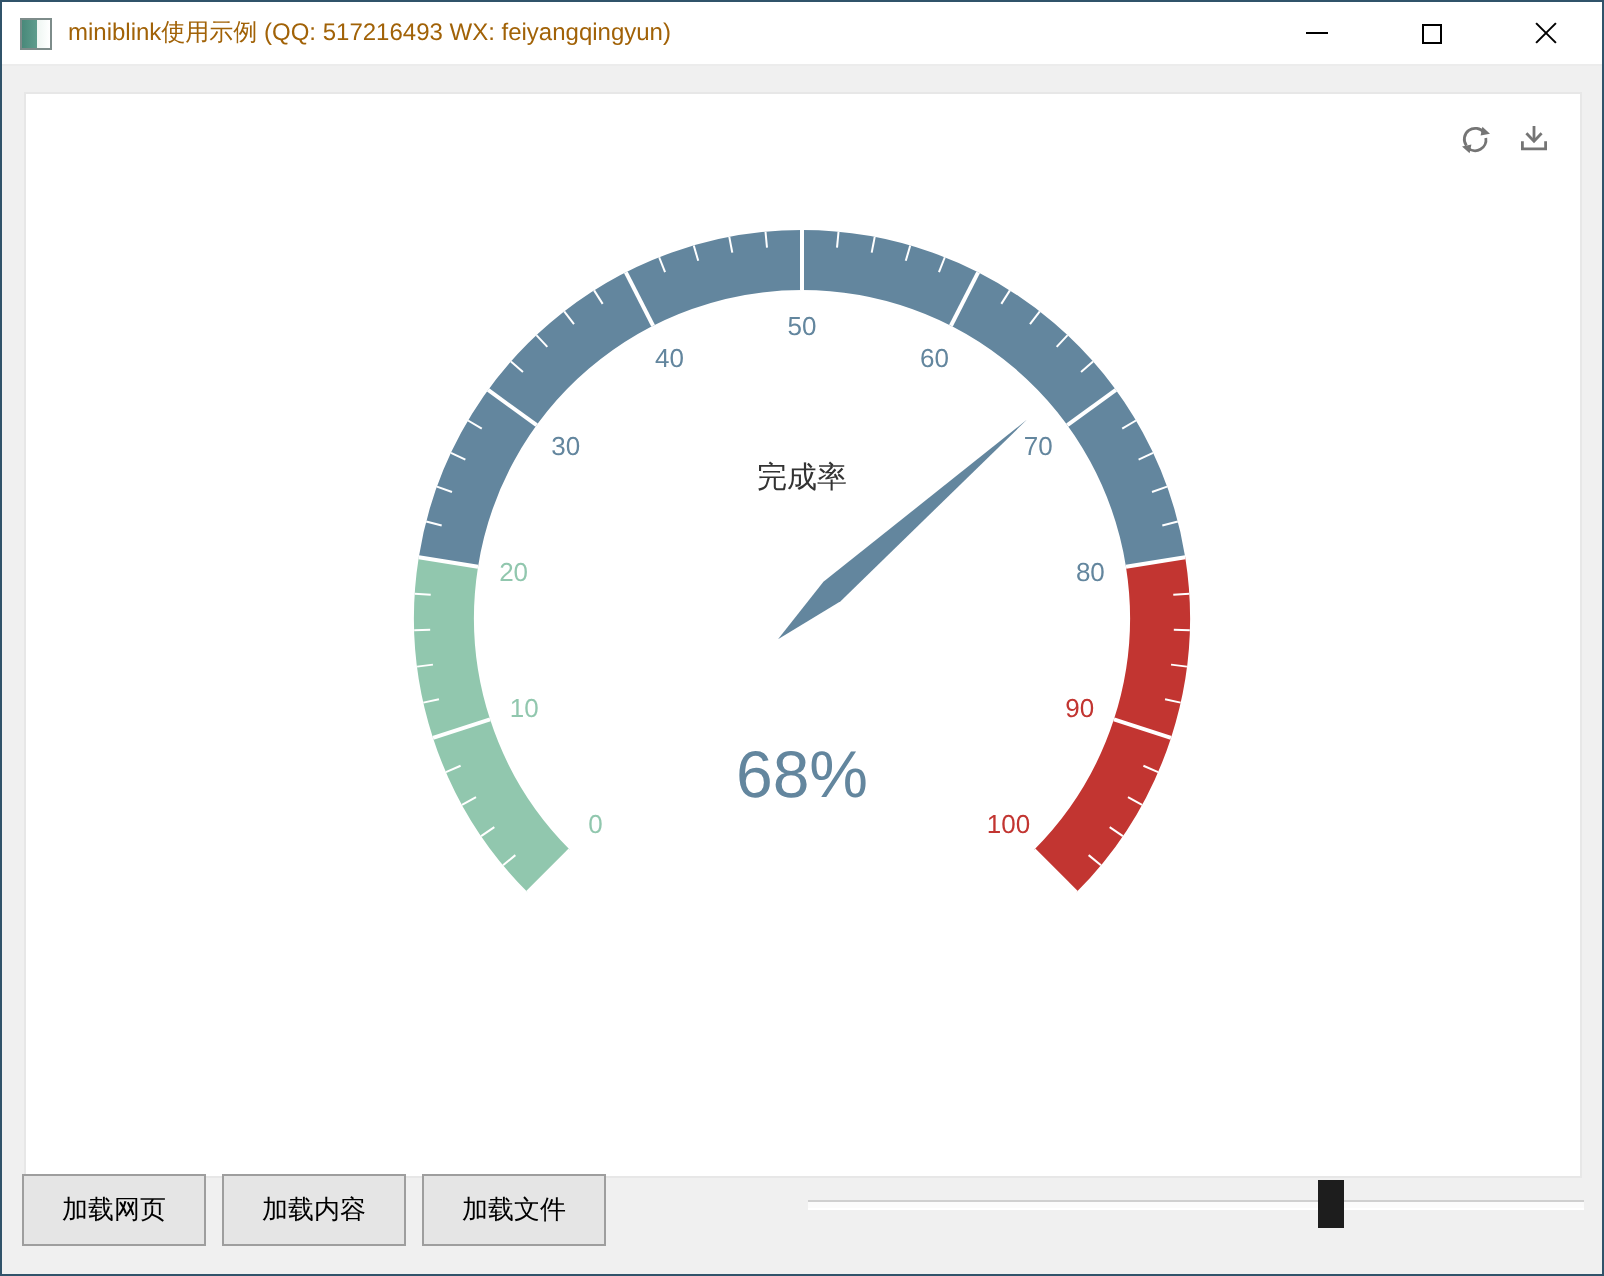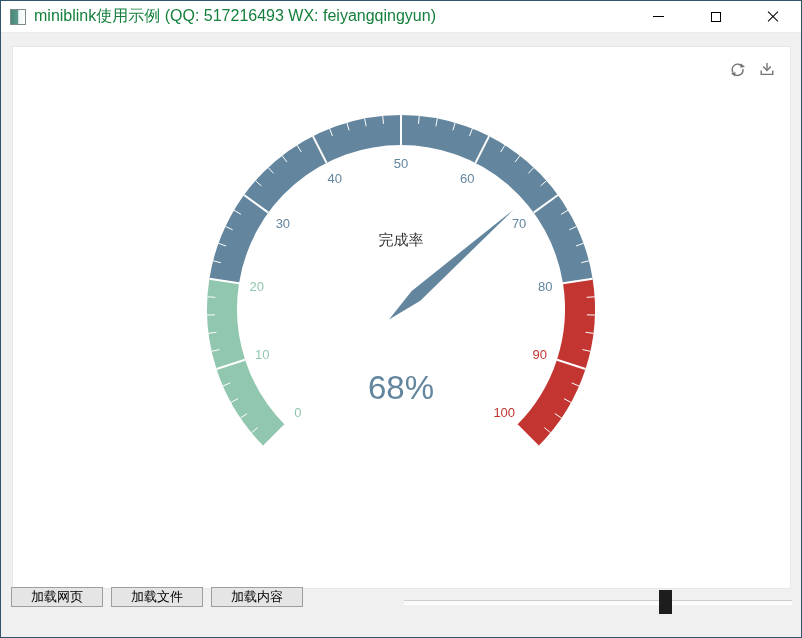--- a/index.html
+++ b/index.html
@@ -10,21 +10,21 @@
   
   .titlebar{
     position:absolute;left:0;top:0;right:0;height:31px;background:#ffffff;
     display:flex;align-items:center;border-bottom:1px solid #ececec;
   }
   .app-icon{
     width:16px;height:16px;margin-left:9px;box-sizing:border-box;
     border:1px solid #7d8c8a;
     background:linear-gradient(90deg,#49897a 0%,#5d9c8c 52%,#eef6f2 54%,#ffffff 100%);
   }
-  .title-text{margin-left:8px;font-size:16px;color:#15803d;white-space:nowrap;}
+  .title-text{margin-left:8px;font-size:12px;color:#a16207;white-space:nowrap;}
   .win-controls{margin-left:auto;display:flex;height:100%;}
   .win-btn{width:57px;height:100%;display:flex;align-items:center;justify-content:center;cursor:default;}
   .glyph-min{width:11px;height:1px;background:#000;}
   .glyph-max{width:10px;height:10px;border:1px solid #000;box-sizing:border-box;background:transparent;}
   .glyph-close{position:relative;width:12px;height:12px;}
   .glyph-close:before,.glyph-close:after{
     content:"";position:absolute;left:-1px;top:5px;width:14px;height:1px;background:#000;
   }
   .glyph-close:before{transform:rotate(45deg);}
   .glyph-close:after{transform:rotate(-45deg);}
@@ -34,21 +34,21 @@
     position:absolute;left:11px;top:13px;width:779px;height:543px;box-sizing:border-box;
     background:#ffffff;border:1px solid #e7e7e7;
   }
   .toolbox{position:absolute;top:14px;right:14px;display:flex;gap:11px;}
   .tool-icon{width:18px;height:18px;cursor:pointer;}
   #gauge-svg{position:absolute;left:0;top:0;}
   
   .bottombar{position:absolute;left:0;right:0;bottom:0;height:50px;}
   .btn-row{position:absolute;left:10px;top:0;display:flex;gap:8px;}
   .push-btn{
-    width:92px;height:20px;box-sizing:border-box;background:#e5e5e5;
+    width:92px;height:36px;box-sizing:border-box;background:#e5e5e5;
     border:1px solid #9e9e9e;font-size:13px;color:#000;
     font-family:"Liberation Sans",sans-serif;cursor:pointer;padding:0;
   }
   .slider{position:absolute;left:403px;width:388px;top:3px;height:24px;}
   .slider-track{
     position:absolute;left:0;right:0;top:10px;height:3px;background:#fbfbfb;
     border-top:1px solid #cfcfcf;border-bottom:1px solid #ffffff;
   }
   .slider-handle{position:absolute;top:0;width:13px;height:24px;background:#1d1d1d;}
 </style>
@@ -158,22 +158,22 @@
           <path d="M9 2 L9 8.6" fill="none" stroke="#757575" stroke-width="1.4"></path>
           <path d="M5.2 5.6 L9 9.6 L12.8 5.6" fill="none" stroke="#757575" stroke-width="1.4"></path>
           <path d="M3.2 9.6 L3.2 13.4 L14.8 13.4 L14.8 9.6" fill="none" stroke="#757575" stroke-width="1.4"></path>
         </svg>
       </div>
     </div>
 
     <div class="bottombar">
       <div class="btn-row">
         <button class="push-btn">加载网页</button>
+        <button class="push-btn">加载内容</button>
         <button class="push-btn">加载文件</button>
-        <button class="push-btn">加载内容</button>
       </div>
       <div class="slider">
         <div class="slider-track"></div>
         <div class="slider-handle" id="slider-handle" style="left: 255px;"></div>
       </div>
     </div>
 
   </div>
 </div>
 

